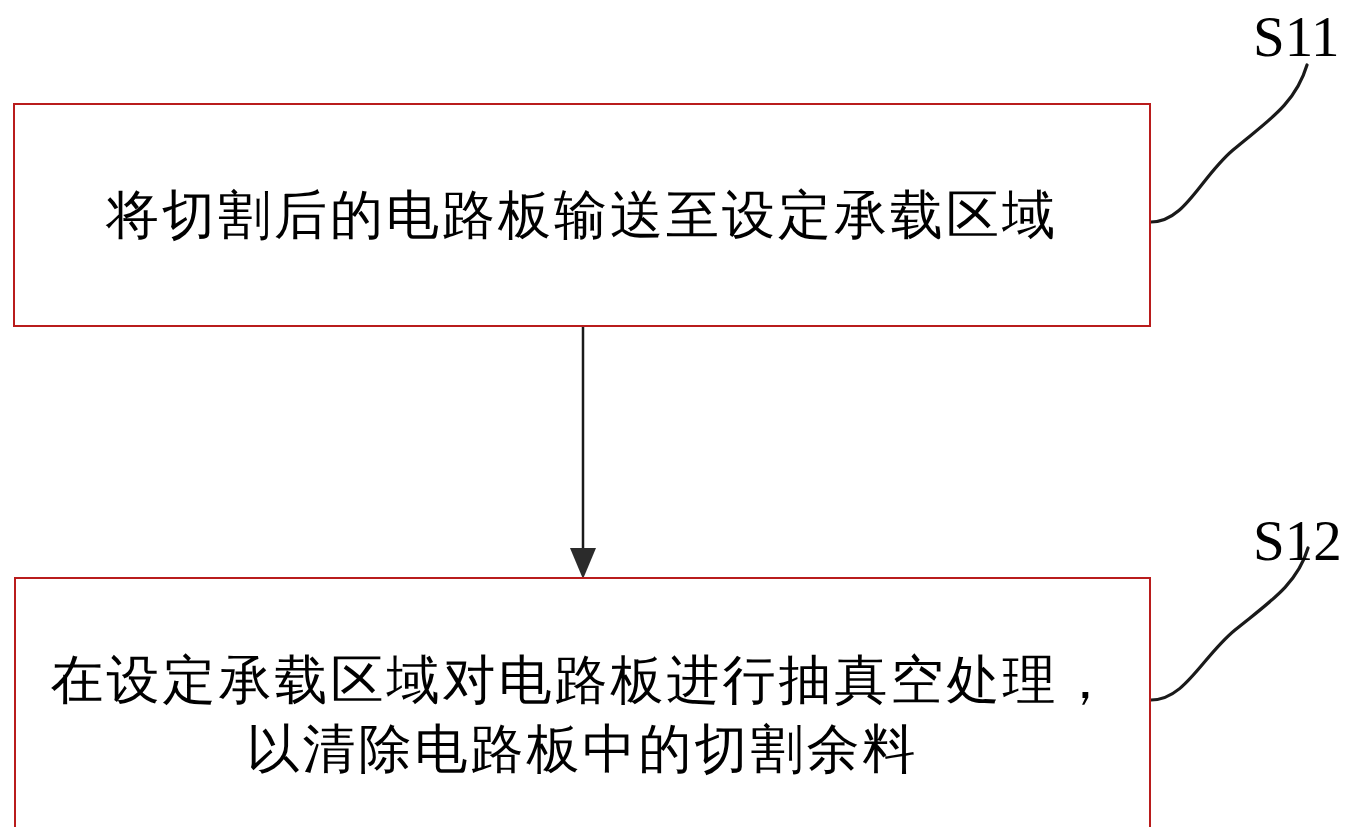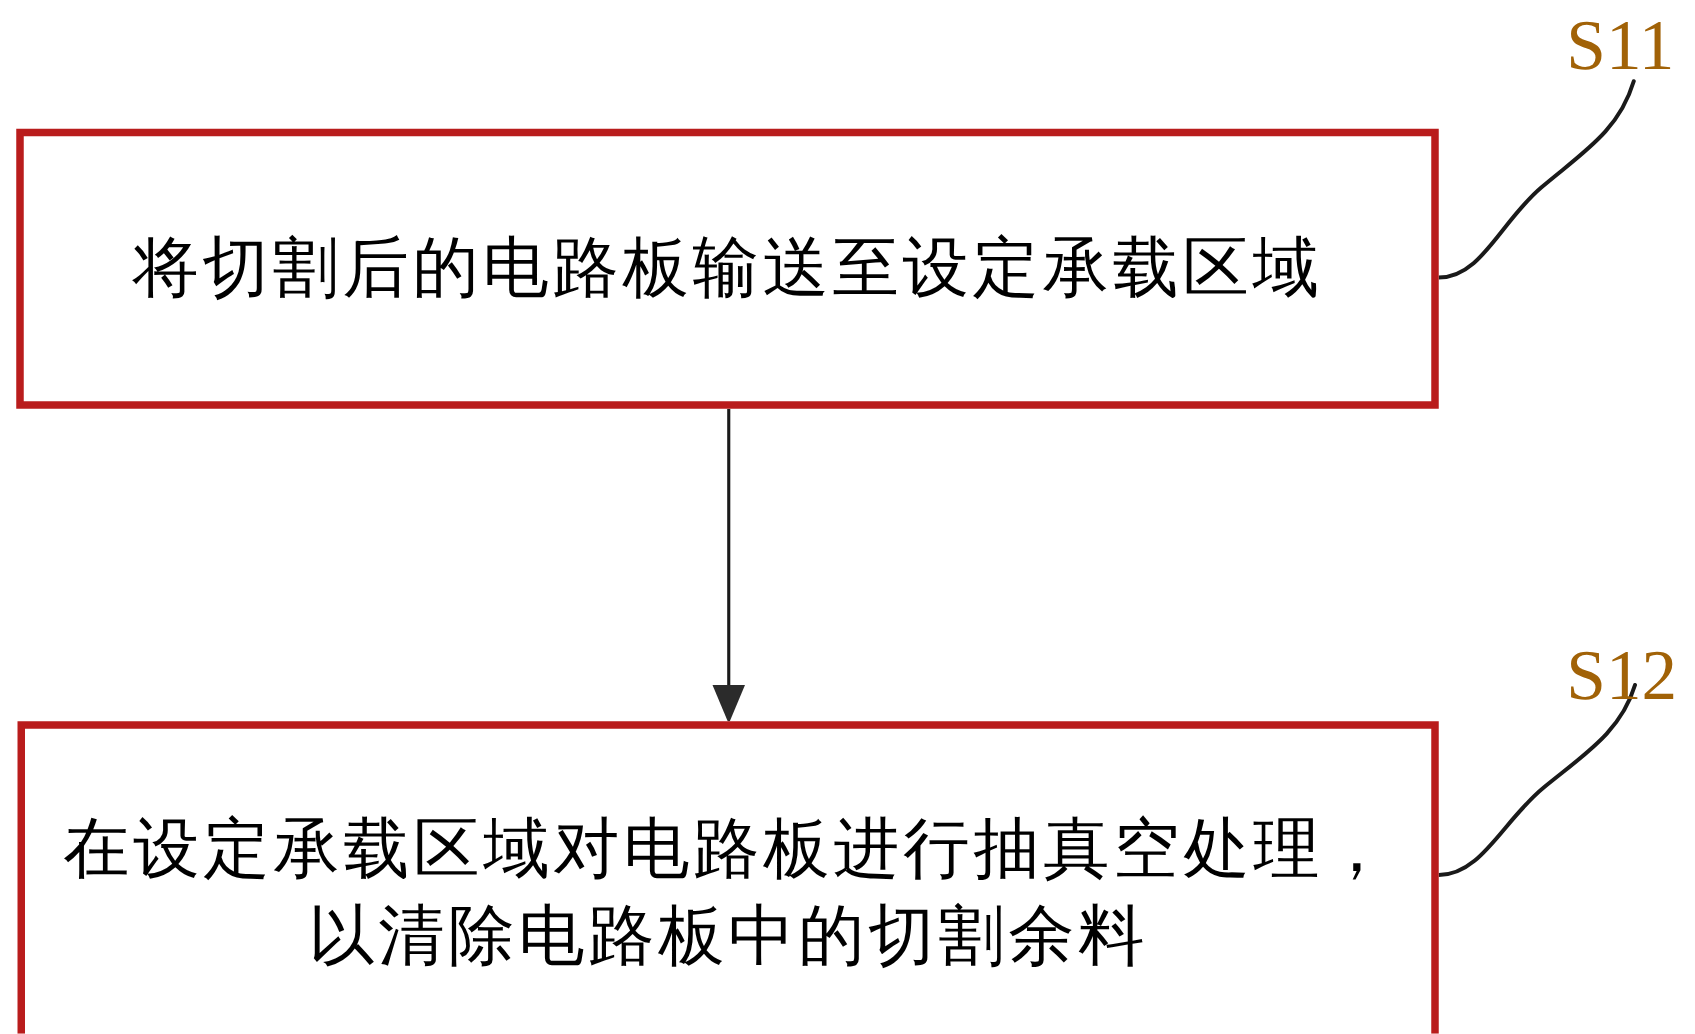--- a/index.html
+++ b/index.html
@@ -11,21 +11,21 @@
     position: relative;
     width: 1356px;
     height: 827px;
     background: #ffffff;
     overflow: hidden;
     font-family: "Liberation Serif", "DejaVu Serif", serif;
   }
   .flow-box {
     position: absolute;
     box-sizing: border-box;
-    border: 6px solid #b91c1c;
+    border: 2px solid #b91c1c;
     background: #ffffff;
     display: flex;
     align-items: center;
     justify-content: center;
     text-align: center;
   }
   .box-text {
     font-family: "DejaVu Sans", "Liberation Sans", sans-serif;
     font-size: 53px;
     line-height: 1.30;
@@ -44,21 +44,21 @@
     left: 14px;
     top: 577px;
     width: 1137px;
     height: 276px;
   }
   .step-tag {
     position: absolute;
     font-family: "Liberation Serif", "DejaVu Serif", serif;
     font-size: 57px;
     line-height: 1;
-    color: #a16207;
+    color: #000000;
     white-space: nowrap;
   }
   #tag-s11 {
     left: 1253px;
     top: 8px;
   }
   #tag-s12 {
     left: 1253px;
     top: 512px;
   }

